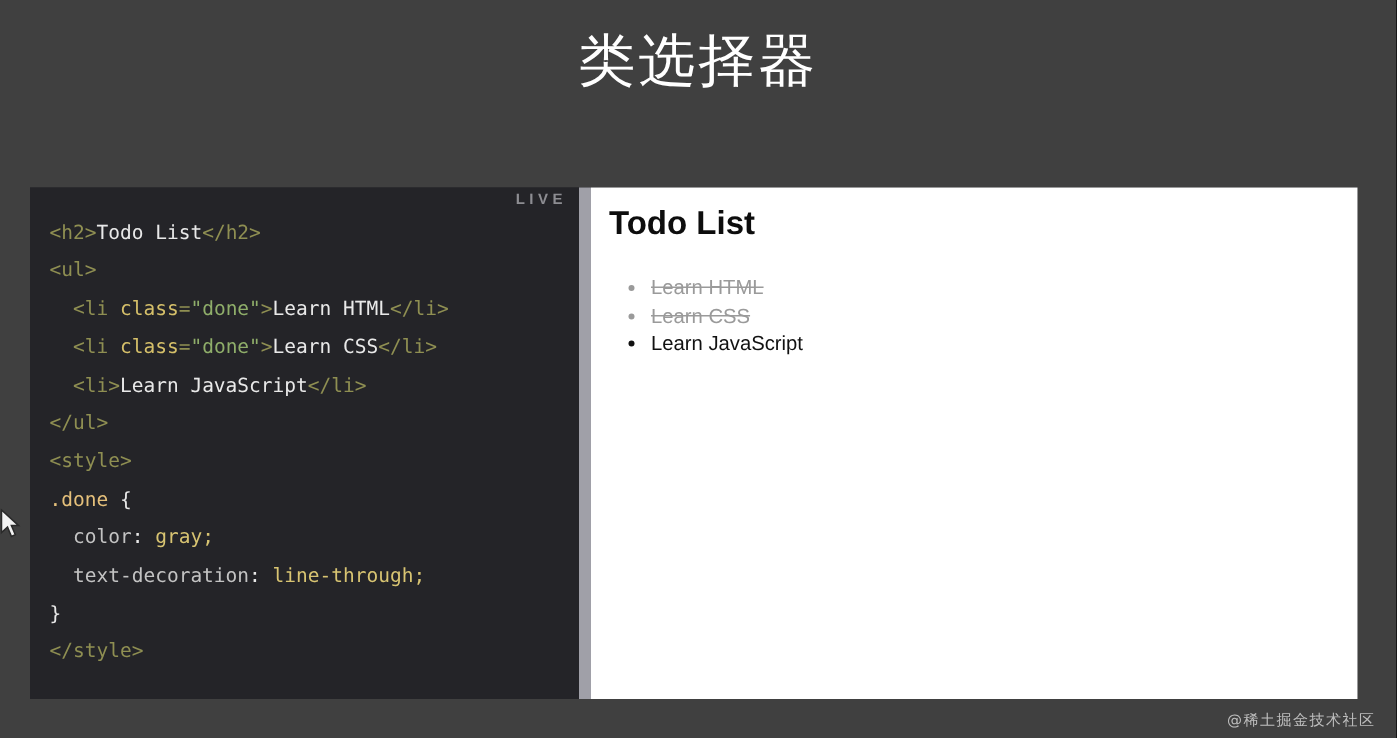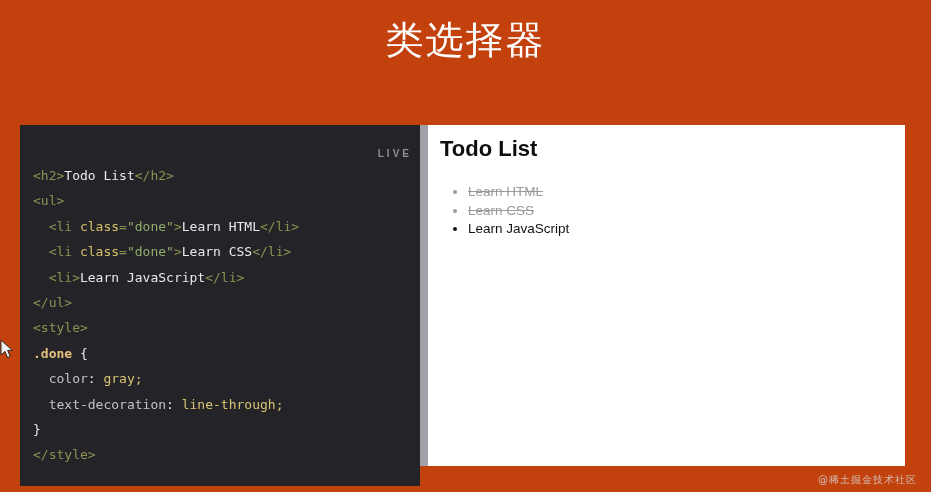--- a/index.html
+++ b/index.html
@@ -4,21 +4,21 @@
 <style>
   html, body {
     margin: 0;
     padding: 0;
     background: #000;
   }
   #screen {
     position: relative;
     width: 931px;
     height: 492px;
-    background: #c2410c;
+    background: #404040;
     overflow: hidden;
     font-family: "Liberation Sans", sans-serif;
   }
 
   
   #slide-title {
     position: absolute;
     top: 14px;
     left: 0;
     width: 931px;
@@ -39,25 +39,24 @@
     top: 125px;
     width: 885px;
     height: 341px;
     display: flex;
     background: #242428;
   }
 
   
   #code-pane {
     position: relative;
-    width: 400px;
+    width: 366px;
     height: 341px;
     background: #242428;
     overflow: hidden;
-    margin-top: 20px;
   }
   #live-badge {
     position: absolute;
     top: 3px;
     right: 8px;
     color: #8d8d92;
     font-size: 10px;
     letter-spacing: 3px;
     font-weight: 700;
     font-family: "Liberation Sans", sans-serif;
@@ -71,21 +70,21 @@
     font-size: 13px;
     line-height: 25.4px;
     white-space: pre;
   }
   .ln { display: block; height: 25.4px; }
   .tag   { color: #8f8f52; }
   .attr  { color: #d6c06a; }
   .val   { color: #8fae6a; }
   .txt   { color: #e9e9e9; }
   .punc  { color: #e9e9e9; }
-  .sel   { color: #e5c07b; font-weight: bold; }
+  .sel   { color: #e5c07b; }
   .prop  { color: #c3c3c3; }
   .cval  { color: #d8c472; text-align: center; }
 
   
   #pane-divider {
     width: 8px;
     height: 341px;
     background: #a0a0a8;
     flex: 0 0 8px;
   }

